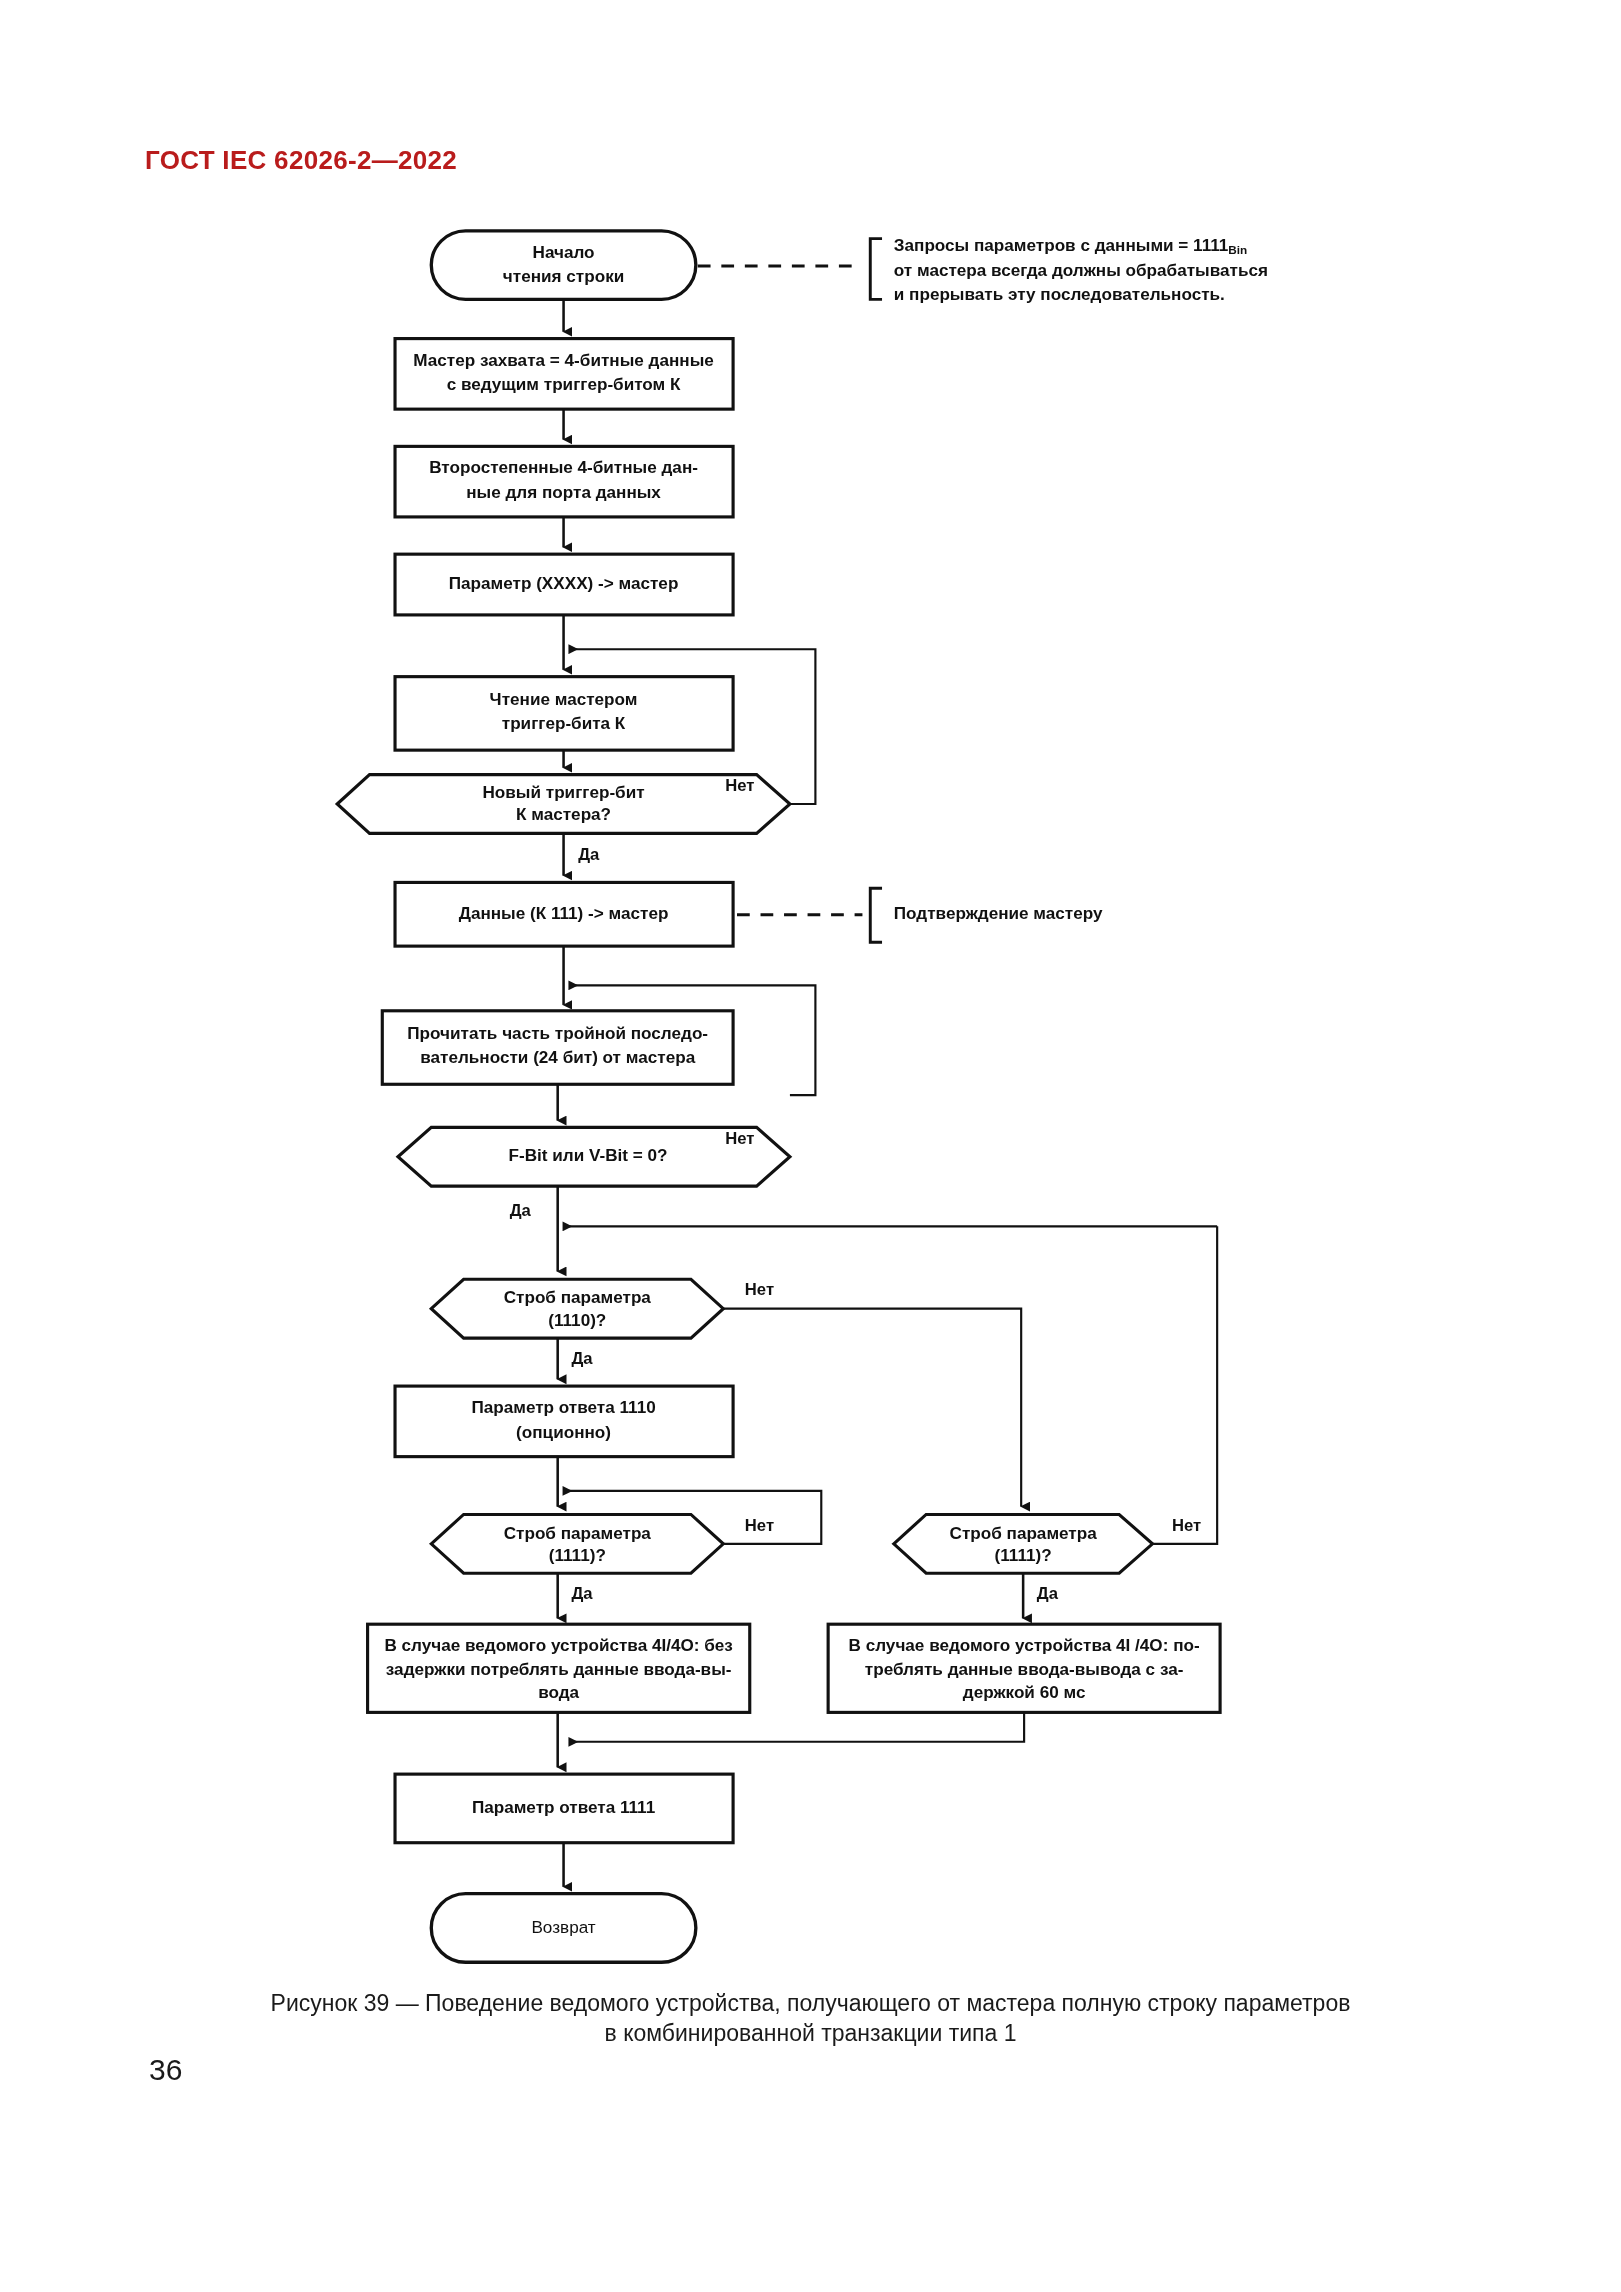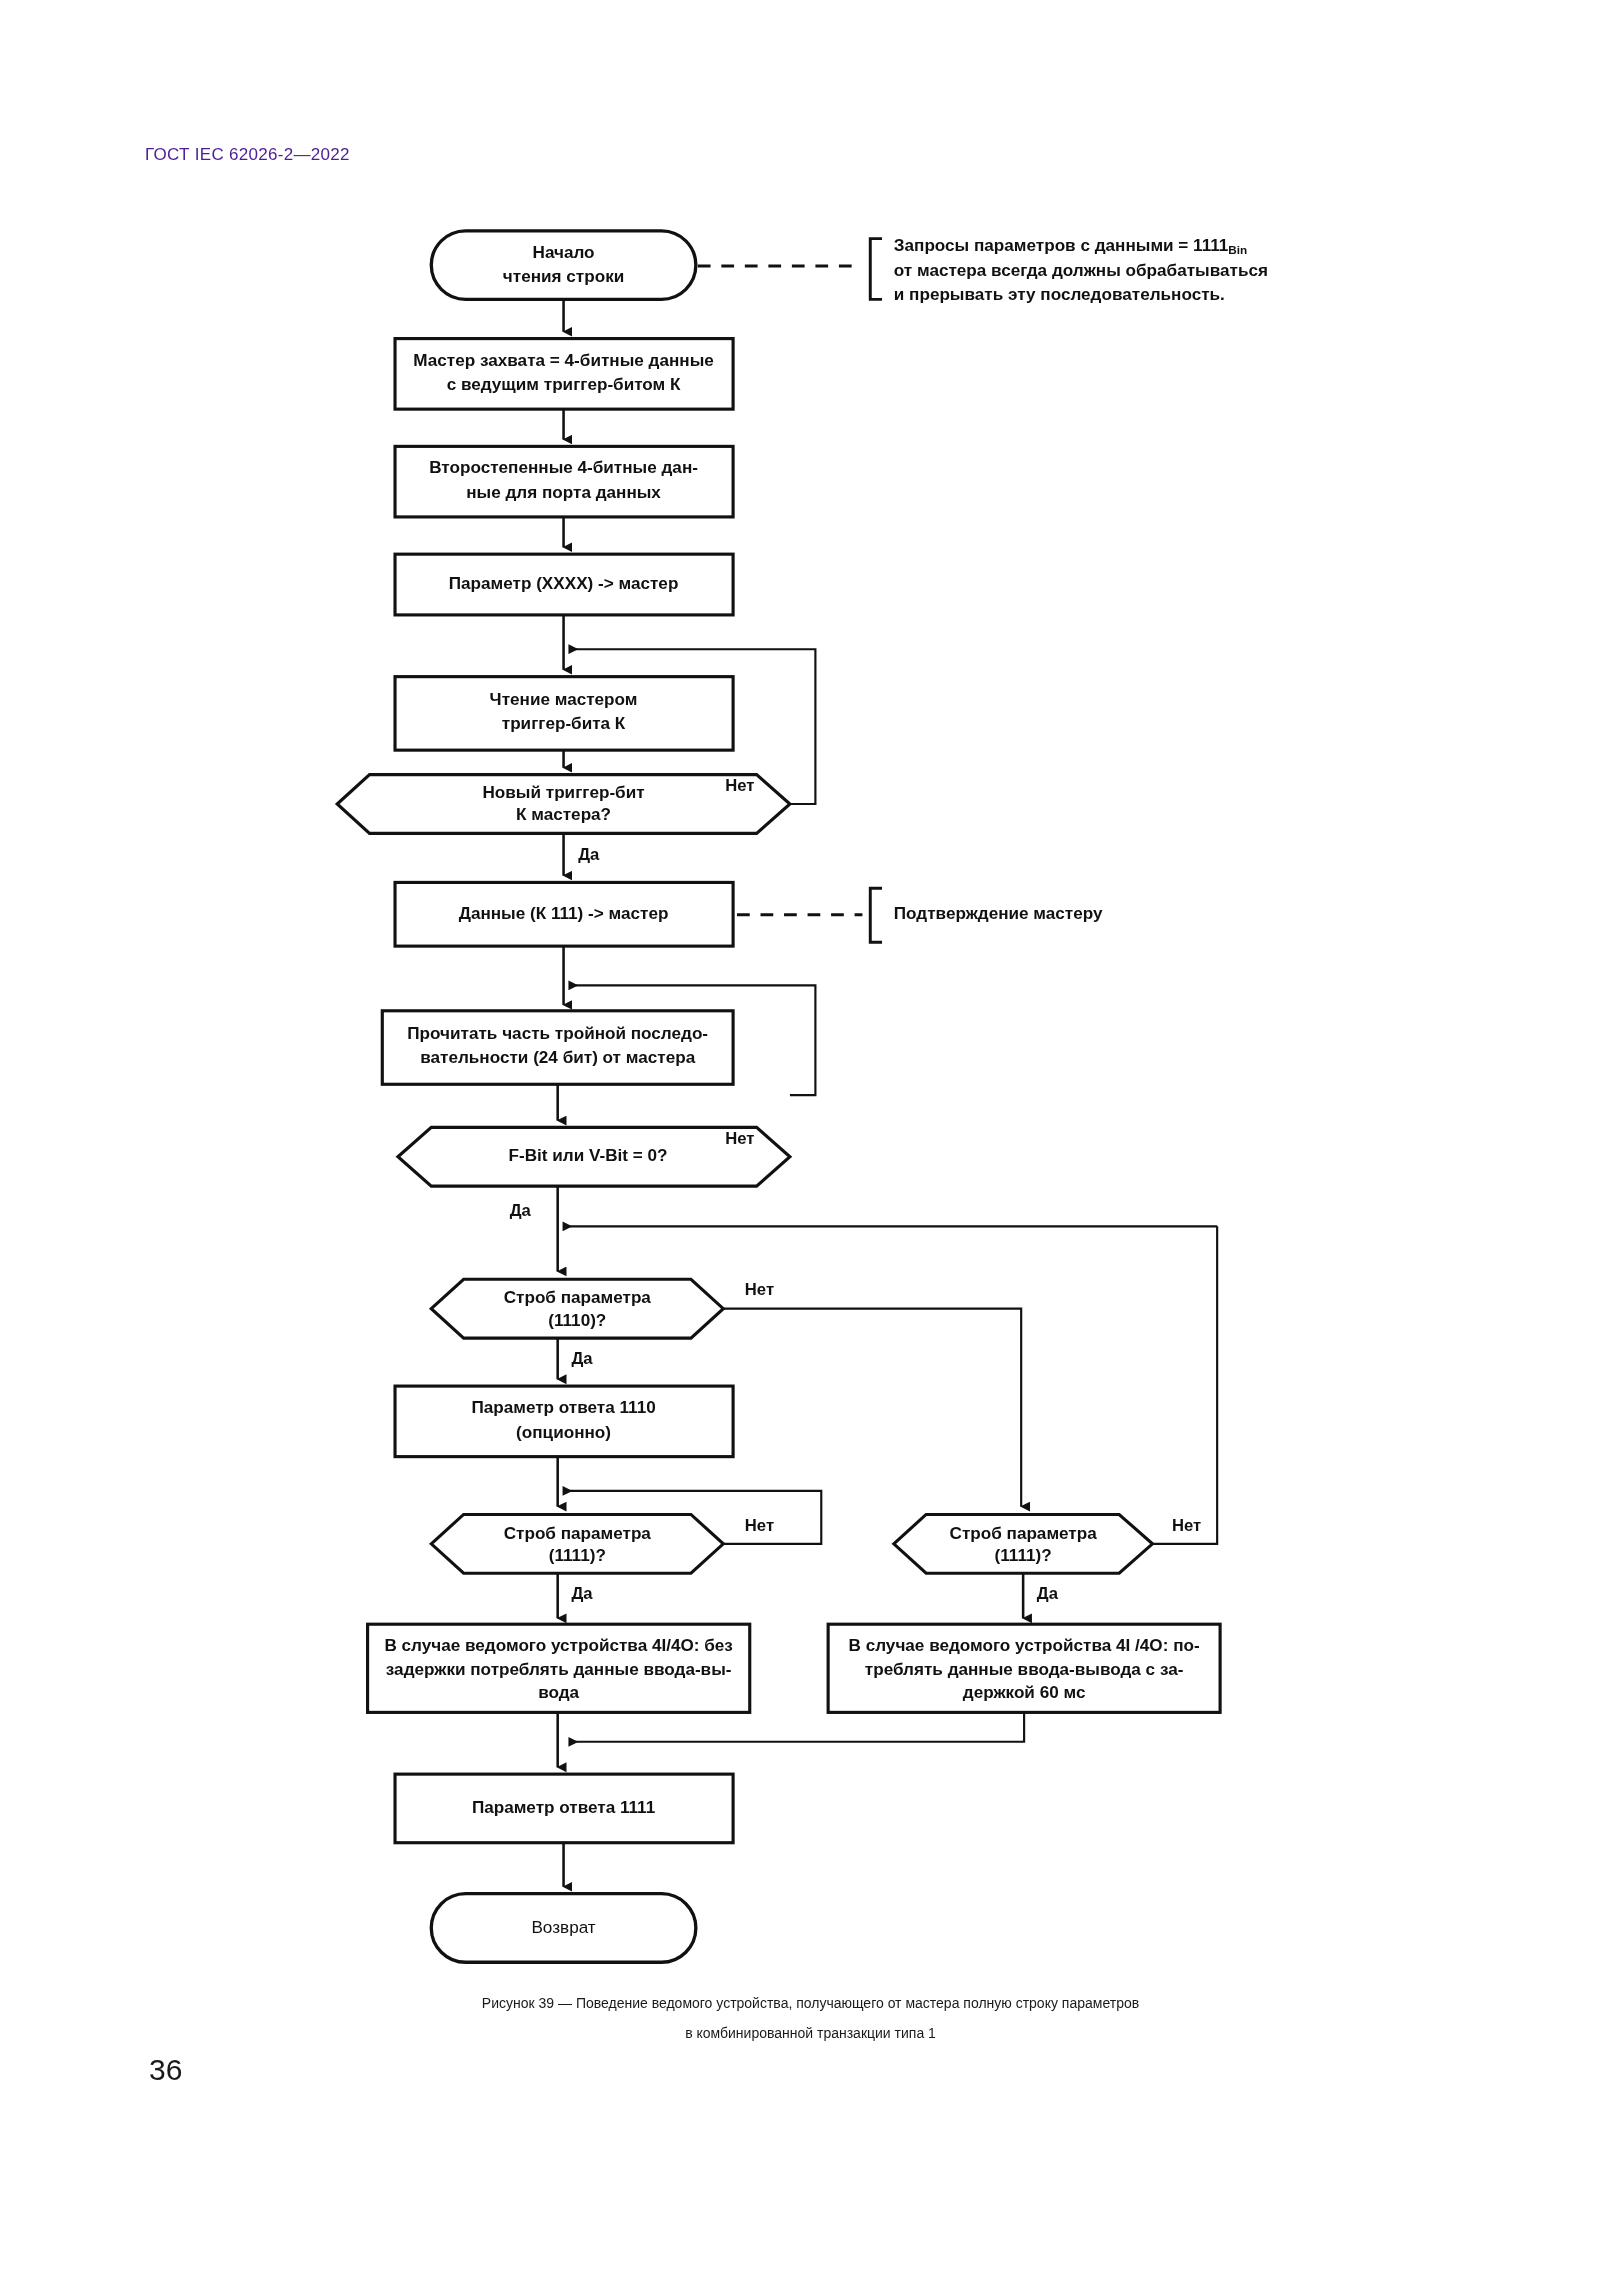--- a/index.html
+++ b/index.html
@@ -18,40 +18,40 @@
   }
   .page {
     position: absolute;
     inset: 0;
     background: #ffffff;
   }
   .doc-header {
     position: absolute;
     top: 145px;
     left: 145px;
-    font-size: 17px;
-    font-weight: normal;
+    font-size: 26px;
+    font-weight: bold;
     letter-spacing: 0.3px;
-    color: #4c1d95;
+    color: #b91c1c;
     white-space: nowrap;
   }
   .figure-area {
     position: absolute;
     top: 221px;
     left: 0;
     width: 1337px;
     height: 1754px;
   }
   .figure-caption {
     position: absolute;
     top: 1988px;
     left: 0;
     width: 1621px;
     text-align: center;
-    font-size: 14px;
+    font-size: 23px;
     line-height: 30px;
     color: #1a1a1a;
   }
   .page-number {
     position: absolute;
     top: 2053px;
     left: 149px;
     font-size: 30px;
     color: #1a1a1a;
   }

